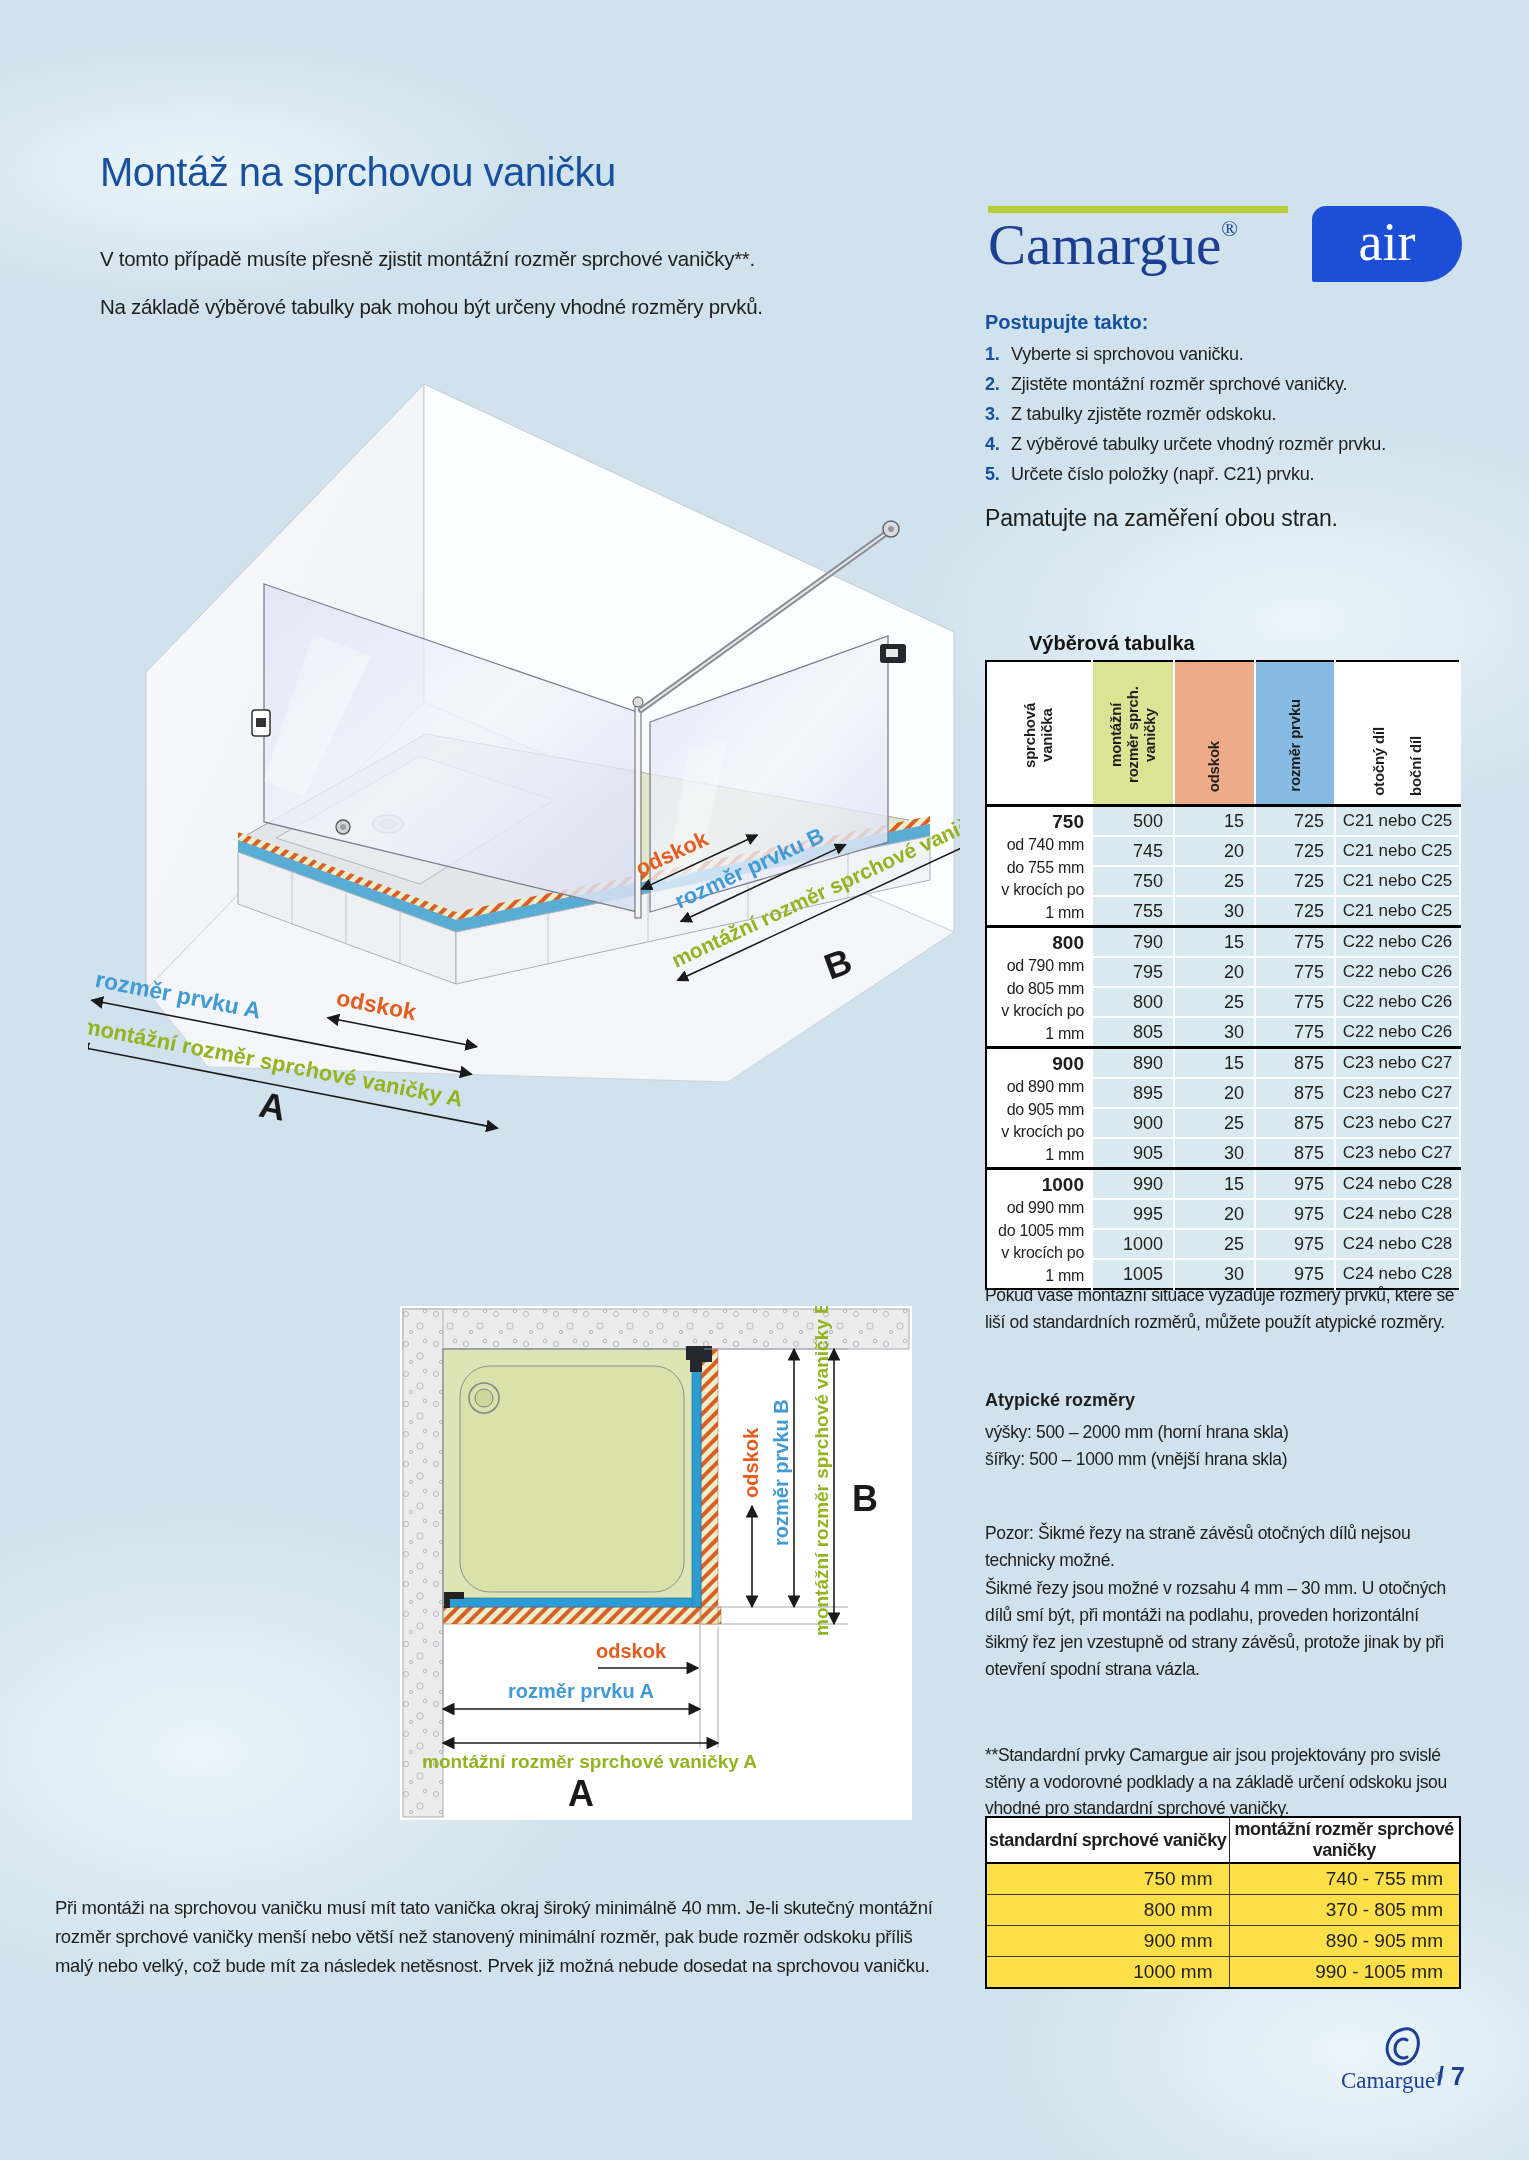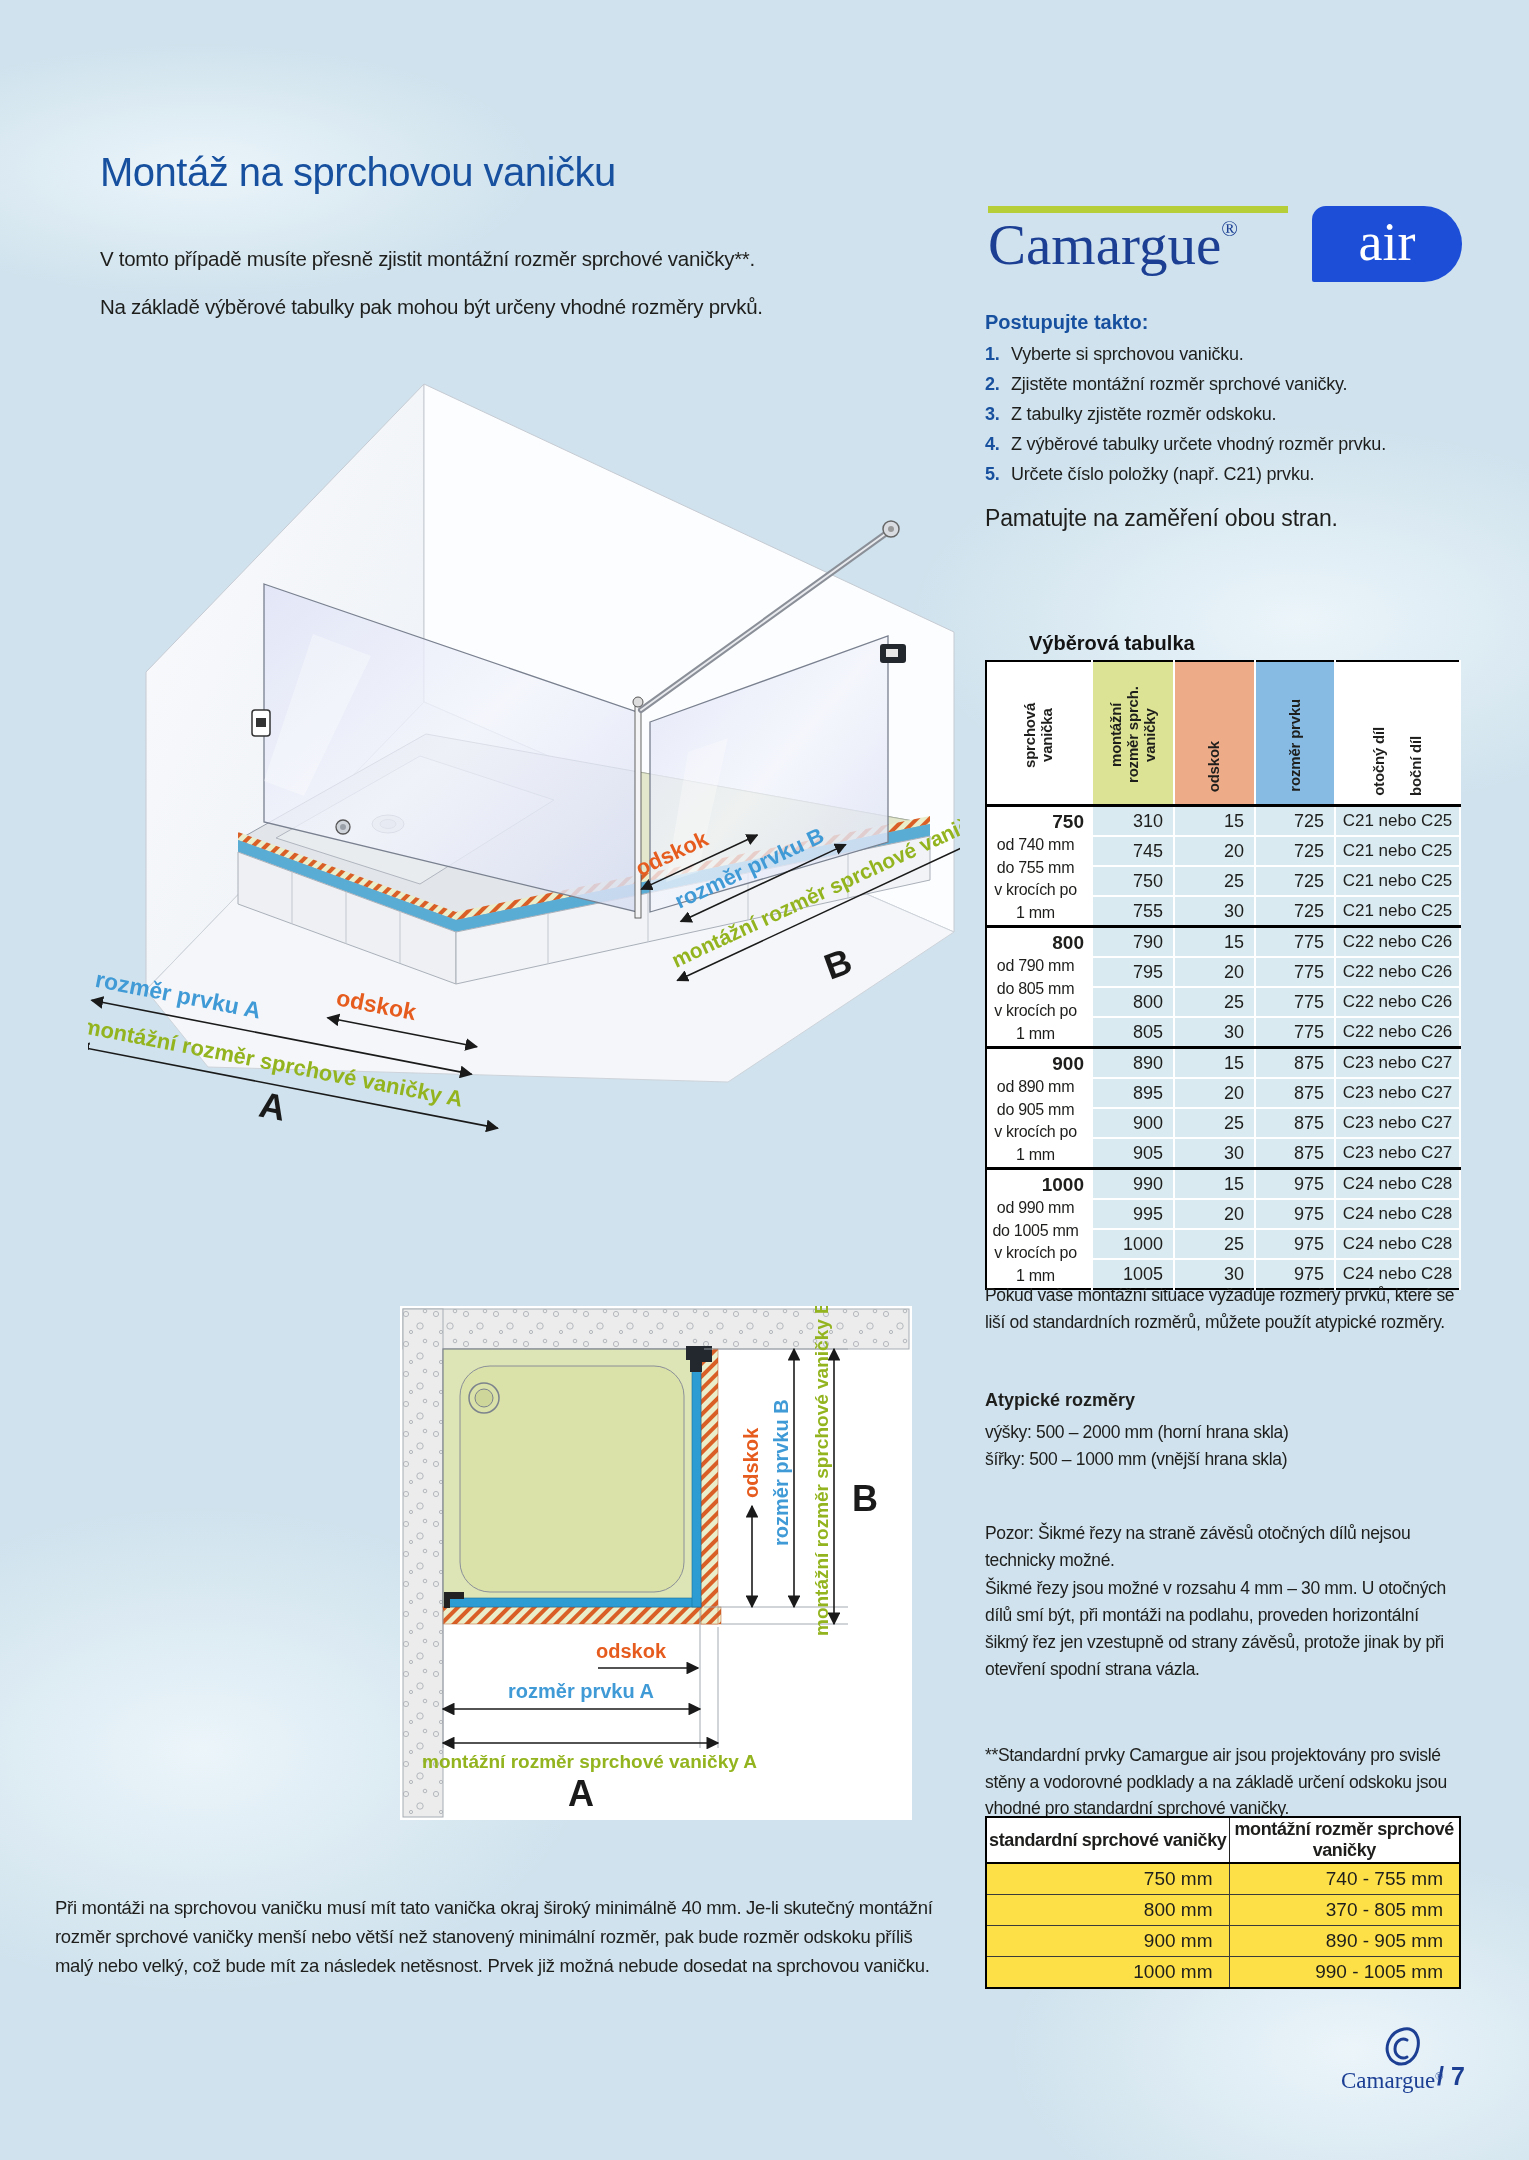--- a/index.html
+++ b/index.html
@@ -52,21 +52,21 @@
   th.h-white, th.h-part { background:#ffffff; }
   th.h-part .pair { display:flex; justify-content:center; align-items:flex-end; gap:20px; }
   table.sel td { height:28px; font-size:18px; background:#d9eaf0;
                  border-right:2px solid #fff; border-top:2px solid #fff; padding:0; }
   table.sel td.c-num  { text-align:right; padding-right:10px; }
   table.sel td.c-part { text-align:center; font-size:17px; }
   table.sel td.group-cell { background:#ffffff; text-align:right; vertical-align:top;
                             padding:2px 7px 0 0; border-right:2px solid #fff; }
   table.sel tr.group-start td { border-top:3px solid #000; }
   .gsize  { font-size:19px; font-weight:700; line-height:25px; }
-  .grange { font-size:16px; line-height:22.5px; letter-spacing:-0.3px;text-align:center; }
+  .grange { font-size:16px; line-height:22.5px; letter-spacing:-0.3px; }
 
   .after-table { top:1282px; font-size:17.5px; line-height:1.52; letter-spacing:-0.35px; }
   .atyp-heading { top:1390px; font-size:18px; font-weight:700; }
   .atyp-lines { top:1419px; font-size:17.5px; line-height:1.56; letter-spacing:-0.35px; }
   .warning { top:1520px; font-size:17.5px; line-height:1.56; letter-spacing:-0.35px; }
   .footnote { top:1742px; font-size:17.5px; line-height:1.52; letter-spacing:-0.35px; }
 
   table.std { position:absolute; left:985px; top:1816px; border-collapse:collapse; table-layout:fixed;
               width:474px; border:2px solid #000; background:#fff; }
   table.std col.s1{width:243px} table.std col.s2{width:231px}
@@ -302,21 +302,21 @@
     </thead>
     <tbody id="sel-tbody">
         <tr>
           <td class="group-cell" rowspan="4">
             <div class="gsize">750</div>
             <div class="grange">od 740 mm</div>
             <div class="grange">do 755 mm</div>
             <div class="grange">v krocích po</div>
             <div class="grange">1 mm</div>
           </td>
-          <td class="c-num">310</td>
+          <td class="c-num">500</td>
           <td class="c-num">15</td>
           <td class="c-num">725</td>
           <td class="c-part">C21 nebo C25</td>
         </tr>
         <tr>
           <td class="c-num">745</td>
           <td class="c-num">20</td>
           <td class="c-num">725</td>
           <td class="c-part">C21 nebo C25</td>
         </tr>

